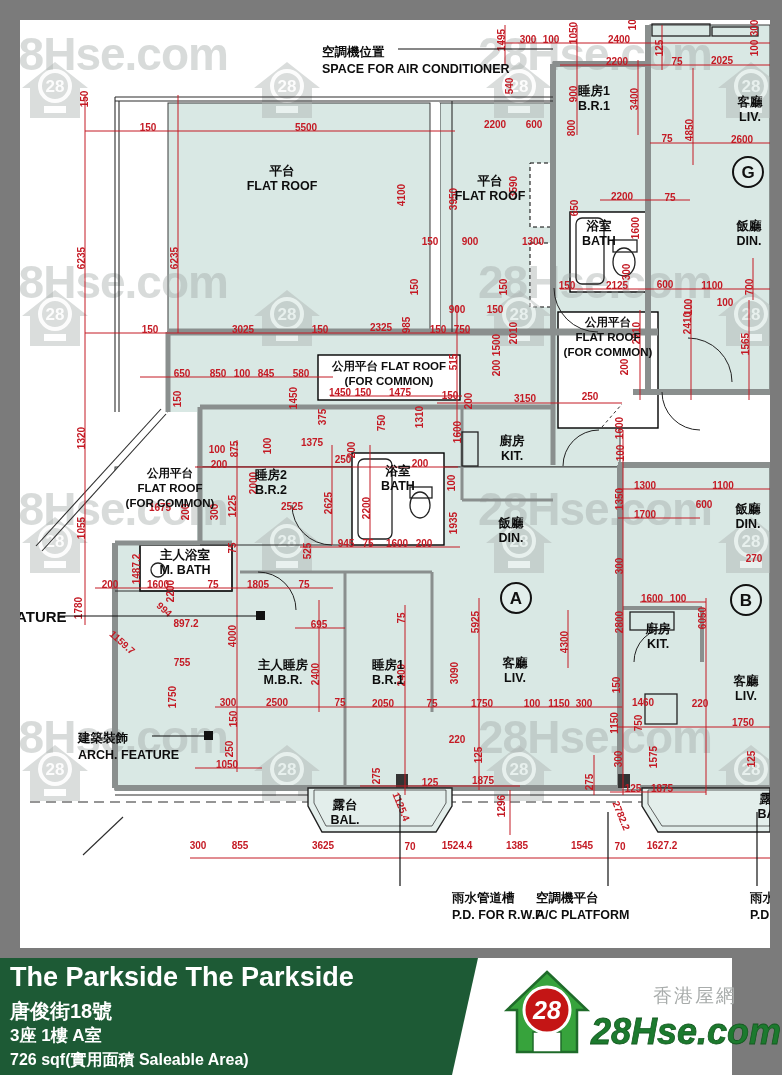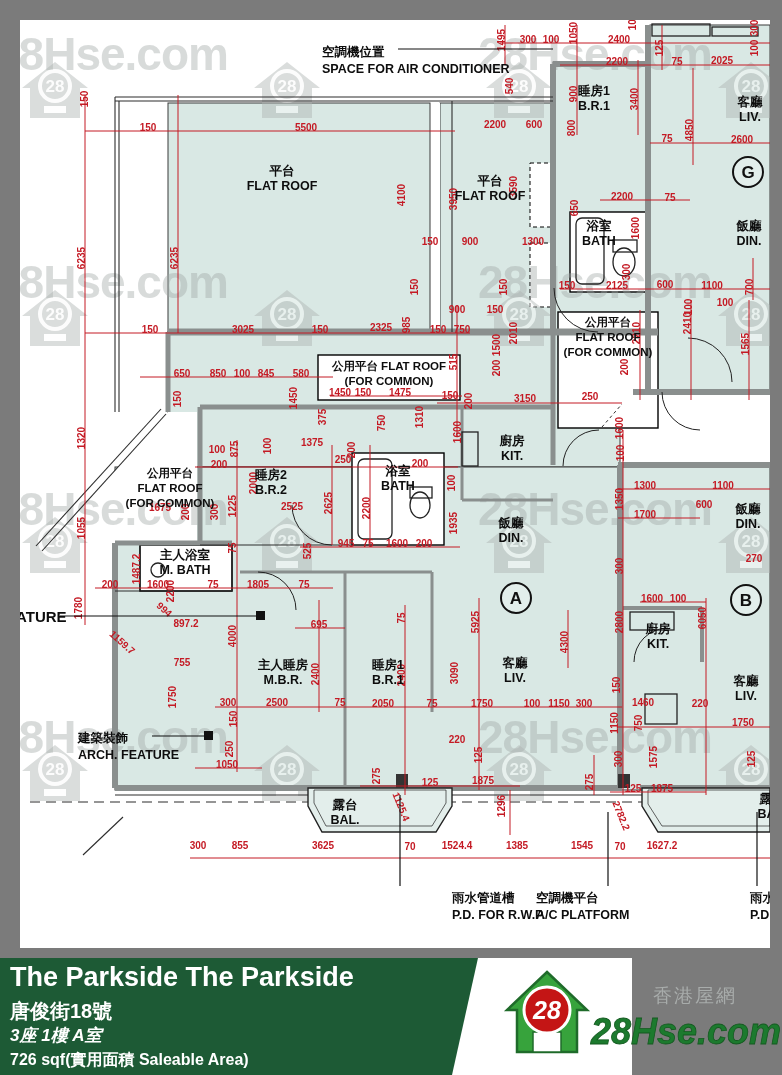--- a/index.html
+++ b/index.html
@@ -1,25 +1,25 @@
 <!DOCTYPE html>
 <html><head>
 <meta charset="utf-8">
 <style>
   html,body{margin:0;padding:0;}
   body{background:#555;font-family:"Liberation Sans",sans-serif;}
   .stage{position:relative;width:782px;height:1075px;background:#7b7b7b;overflow:hidden;}
   .plan-svg{position:absolute;left:0;top:0;}
-  .footer{position:absolute;left:0;top:958px;width:632px;height:117px;background:#ffffff;}
+  .footer{position:absolute;left:0;top:958px;width:732px;height:117px;background:#ffffff;}
   .footer-green{position:absolute;left:0;top:0;width:782px;height:117px;background:#1d5a35;
     clip-path:polygon(0 0,478px 0,452px 117px,0 117px);}
   .footer-text{position:absolute;color:#ffffff;left:10px;white-space:nowrap;}
   .f-title{top:4px;font-size:27px;font-weight:bold;}
   .f-address{top:40px;font-size:20px;font-weight:bold;text-align:center;}
-  .f-unit{top:66px;font-size:17px;font-weight:bold;font-style:italic;}
+  .f-unit{top:66px;font-size:17px;font-weight:bold;}
   .f-area{top:92px;font-size:16px;font-weight:bold;}
   .footer-logo{position:absolute;left:495px;top:0px;width:287px;height:117px;}
 </style>
 </head>
 <body>
 
 <div class="stage">
 
   <svg class="plan-svg" width="782" height="958" viewBox="0 0 782 958">
 

